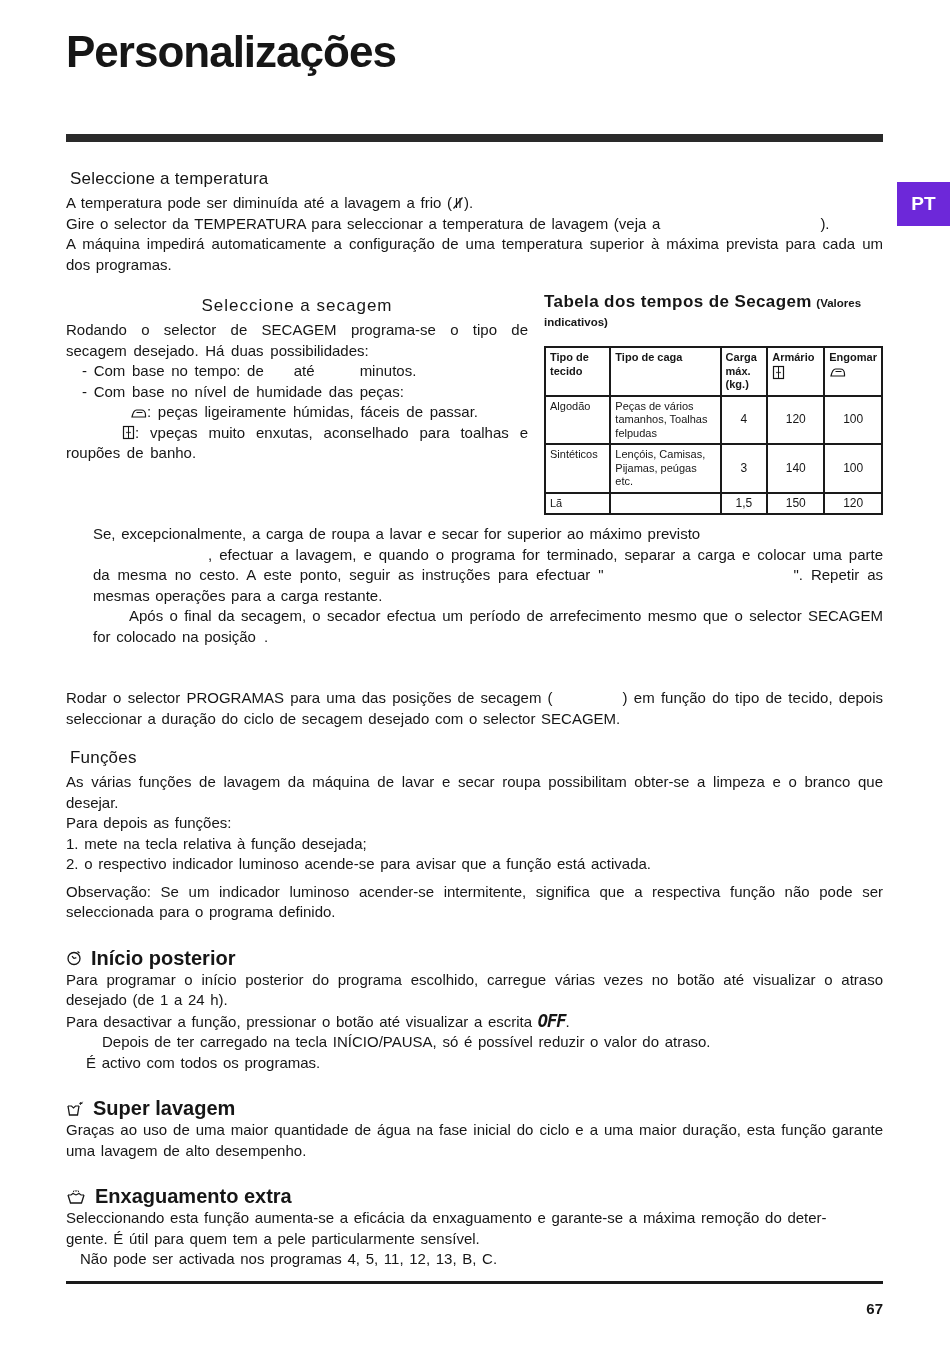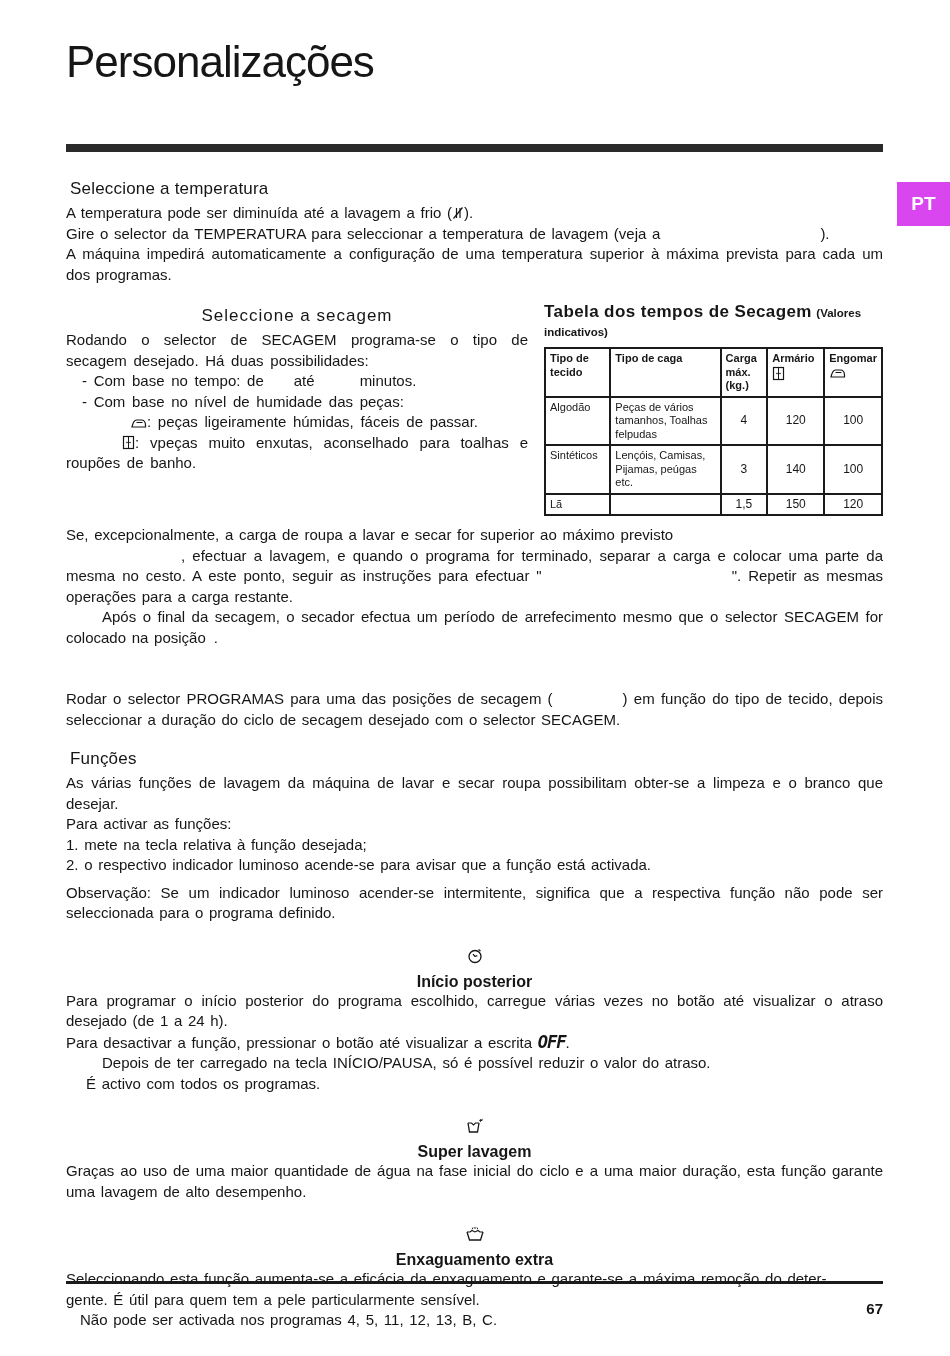--- a/index.html
+++ b/index.html
@@ -1,25 +1,25 @@
 <!DOCTYPE html>
 <html><head>
 <meta charset="utf-8">
 <style>
   html,body{margin:0;padding:0;}
   body{
     width:950px;height:1356px;background:#ffffff;color:#161616;
     font-family:"Liberation Sans", sans-serif;position:relative;overflow:hidden;
   }
   .page{position:absolute;top:0;left:0;right:0;bottom:0;padding:0 67px 0 66px;}
-  h1{margin:40px 0 0 0;font-size:44px;line-height:1;letter-spacing:-1px;font-weight:normal;}
+  h1{margin:30px 0 0 0;font-size:44px;line-height:1;letter-spacing:-1px;font-weight:bold;}
   .rule-thick{margin-top:60px;height:8px;background:#2a2a2a;}
   .rule-thin{position:absolute;left:66px;right:67px;top:1281px;height:3px;background:#1a1a1a;}
   .pt-badge{
-    position:absolute;right:0;top:182px;width:53px;height:44px;background:#d946ef;
+    position:absolute;right:0;top:182px;width:53px;height:44px;background:#6d28d9;
     color:#fff;font-weight:bold;font-size:19px;display:flex;align-items:center;justify-content:center;
   }
   .page-number{position:absolute;right:67px;top:1300px;font-size:15px;font-weight:bold;}
   h2{margin:4px;font-size:17px;font-weight:normal;letter-spacing:.2px;}
   p{margin:0;font-size:15px;line-height:20.5px;text-align:justify;word-spacing:1.5px;}
   .sec-temp{margin-top:27px;}
   .twocol{margin-top:17px;display:flex;gap:16px;}
   .col-left{width:462px;flex:0 0 462px;}
   .col-left h2{letter-spacing:1px;text-align:center;}
   .col-left p{word-spacing:2.5px;}
@@ -28,32 +28,32 @@
   .iron-line{text-indent:64px;}
   .ward-line{text-indent:56px;}
   .after-ind36{text-indent:36px;}
   .ind20-first{text-indent:20px;}
   .ind14-first{text-indent:14px;}
   .gap{display:inline-block;}
   .g8{width:8px;}  .g30{width:30px;} .g45{width:45px;} .g70{width:70px;}
   .g115{width:115px;} .g160{width:160px;} .g190{width:190px;}
   .tbl-title{font-size:17px;font-weight:bold;letter-spacing:.4px;}
   .tbl-note{font-size:11.5px;font-weight:bold;}
-  table{border-collapse:collapse;margin-top:7px;width:339px;}
+  table{border-collapse:collapse;margin-top:16px;width:339px;}
   table,th,td{border:2px solid #1a1a1a;}
   th,td{padding:3px 4px;font-size:11px;line-height:13.5px;vertical-align:top;text-align:left;}
   th{font-weight:bold;}
   td.num{text-align:center;vertical-align:middle;font-size:12px;}
   th.cicon{text-align:left;}
   .c1{width:60px;} .c2{width:130px;} .c3{width:40px;} .c4{width:50px;} .c5{width:46px;}
-  .overload{margin-top:9px;}
+  .overload{margin-top:9px;margin-left:27px;}
   .prog-note{margin-top:41px;}
   .sec-funcoes{margin-top:19px;}
   .sec-funcoes .note{margin-top:7px;}
-  .fn-head{display:flex;align-items:center;gap:9px;font-size:16px;font-weight:bold;flex-direction:column;}
+  .fn-head{display:flex;align-items:center;gap:9px;font-size:20px;font-weight:bold;}
   .fn-sec{margin-top:24px;}
   .fn-sec p{margin-top:0;}
   .fn-body{margin-top:3px;}
   .off-txt{font-family:"DejaVu Sans Mono", monospace;font-style:italic;font-weight:bold;font-size:17px;letter-spacing:-1px;}
   .note-line{margin-top:5px;}
   svg.ic{display:inline-block;vertical-align:-2px;}
   .sp-heading{font-size:15.5px;font-weight:bold;margin-top:26px;}
 </style>
 </head>
 <body>
@@ -142,21 +142,21 @@
     <p>Se, excepcionalmente, a carga de roupa a lavar e secar for superior ao máximo previsto</p>
     <p><span class="gap g115"></span><span>, efectuar a lavagem, e quando o programa for terminado, separar a carga e colocar uma parte da mesma no cesto. A este ponto, seguir as instruções para efectuar "</span><span class="gap g190"></span><span>". Repetir as mesmas operações para a carga restante.</span></p>
     <p class="after-ind36"><span>Após o final da secagem, o secador efectua um período de arrefecimento mesmo que o selector SECAGEM for colocado na posição</span><span class="gap g8"></span><span>.</span></p>
   </div>
 
   <p class="prog-note"><span>Rodar o selector PROGRAMAS para uma das posições de secagem (</span><span class="gap g70"></span><span>) em função do tipo de tecido, depois seleccionar a duração do ciclo de secagem desejado com o selector SECAGEM.</span></p>
 
   <div class="sec-funcoes">
     <h2>Funções</h2>
     <p>As várias funções de lavagem da máquina de lavar e secar roupa possibilitam obter-se a limpeza e o branco que desejar.</p>
-    <p>Para activar as funções:</p>
+    <p>Para depois as funções:</p>
     <p>1. mete na tecla relativa à função desejada;</p>
     <p>2. o respectivo indicador luminoso acende-se para avisar que a função está activada.</p>
     <p class="note">Observação: Se um indicador luminoso acender-se intermitente, significa que a respectiva função não pode ser seleccionada para o programa definido.</p>
   </div>
 
   <div class="fn-sec">
     <div class="fn-head">
       <svg class="ic" width="16" height="16" viewBox="0 0 16 16">
           <circle cx="8" cy="8.5" r="6" fill="none" stroke="#161616" stroke-width="1.3"></circle>
           <path d="M8 8.5 L6 6.2 M8 8.5 L10.3 7.6" stroke="#161616" stroke-width="1.2" fill="none"></path>

